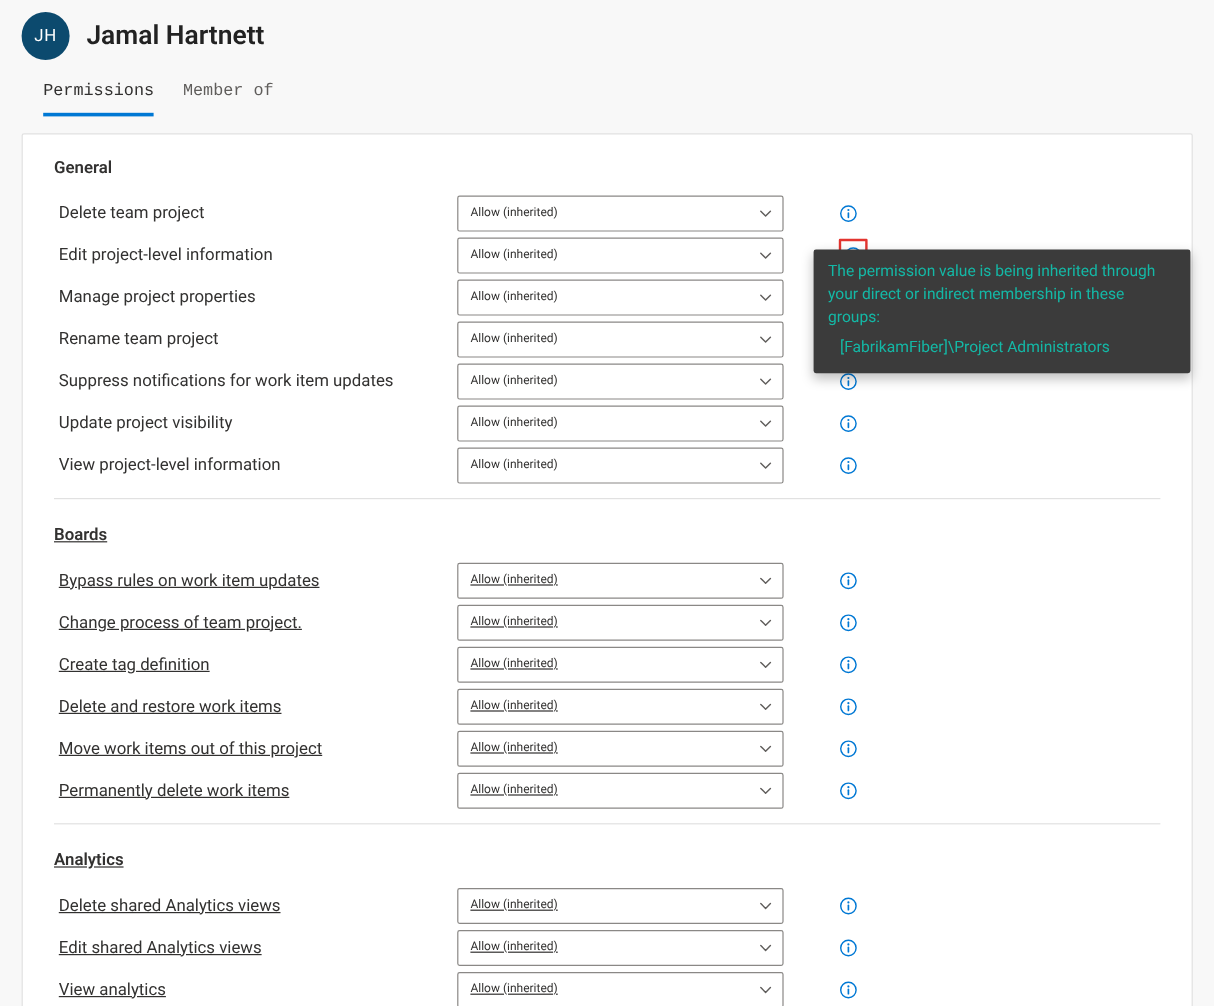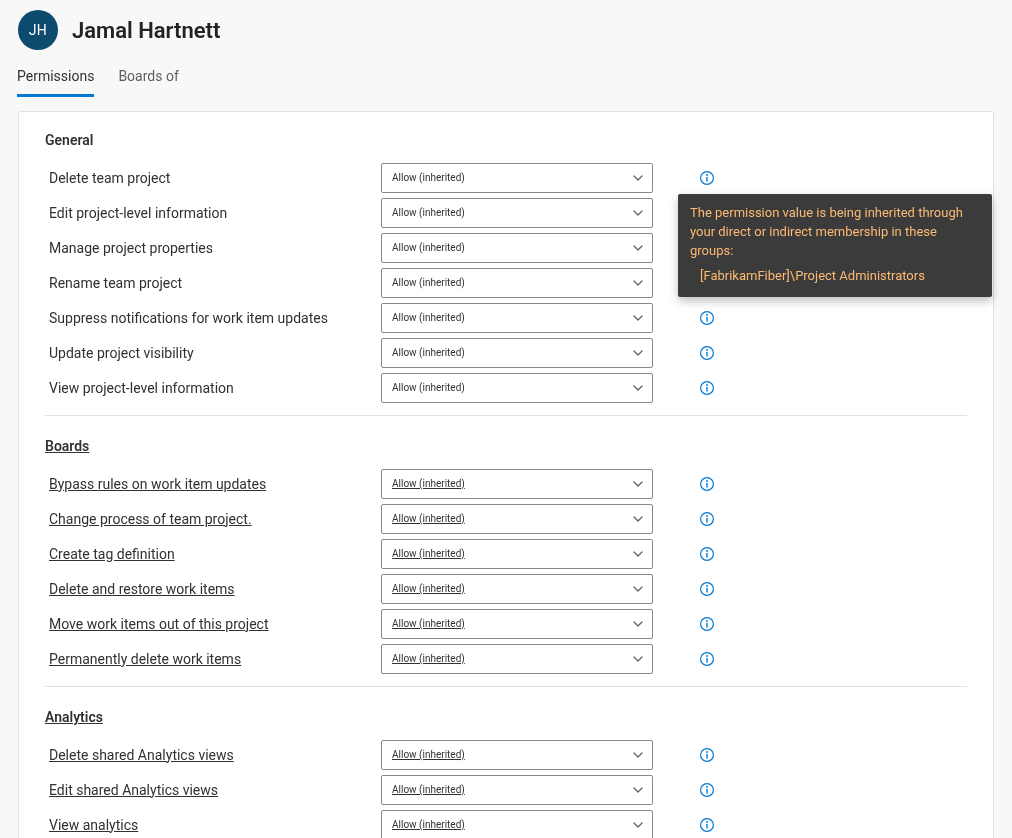--- a/index.html
+++ b/index.html
@@ -39,21 +39,22 @@
   .user-name {
     font-size: 22px;
     font-weight: 600;
     color: #222;
   }
 
   
   .tabs {
     display: flex;
     gap: 24px;
-    padding: 18px 18px 0 17px;
+    padding: 18px 18px 0 36px;
+    font-family: Liberation Mono, monospace;
   }
   .tab {
     padding-bottom: 10px;
     font-size: 14px;
     color: #605e5c;
     cursor: pointer;
     border-bottom: 3px solid transparent;
   }
   .tab.active {
     color: #323130;
@@ -132,25 +133,25 @@
 
   .divider {
     height: 1px;
     background: #e1e1e1;
     margin: 10px 0 0 0;
   }
 
   
   .tooltip {
     position: absolute;
-    top: 194px;
+    top: 208px;
     left: 678px;
     width: 314px;
     background: #3b3b3b;
-    color: #fdba74;
+    color: #14b8a6;
     font-size: 13px;
     line-height: 1.45;
     padding: 10px 12px 12px 12px;
     border-radius: 2px;
     box-shadow: 0 4px 10px rgba(0,0,0,0.25);
   }
   .tooltip .group-line {
     margin-top: 6px;
     padding-left: 10px;
   }
@@ -162,21 +163,21 @@
 
 <div class="page">
 
   <div class="header">
     <div class="avatar">JH</div>
     <div class="user-name">Jamal Hartnett</div>
   </div>
 
   <div class="tabs" id="tabs">
       <div class="tab active">Permissions</div>
-      <div class="tab">Boards of</div>
+      <div class="tab">Member of</div>
     </div>
 
   <div class="card">
     <div id="sections-host">
         <div class="section">
           <div class="section-title">General</div>
           <div class="perm-list">
             <div class="perm-row">
               <div class="perm-label">Delete team project</div>
               <div class="perm-select">

